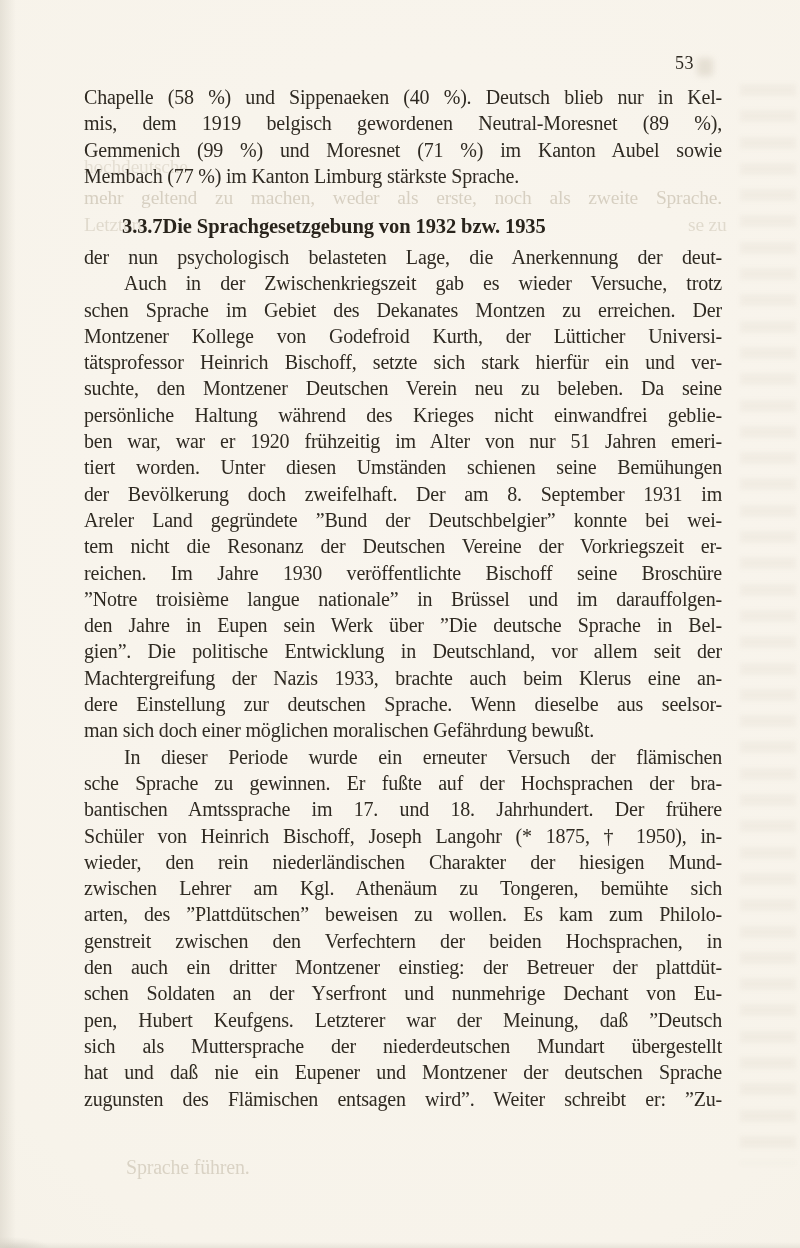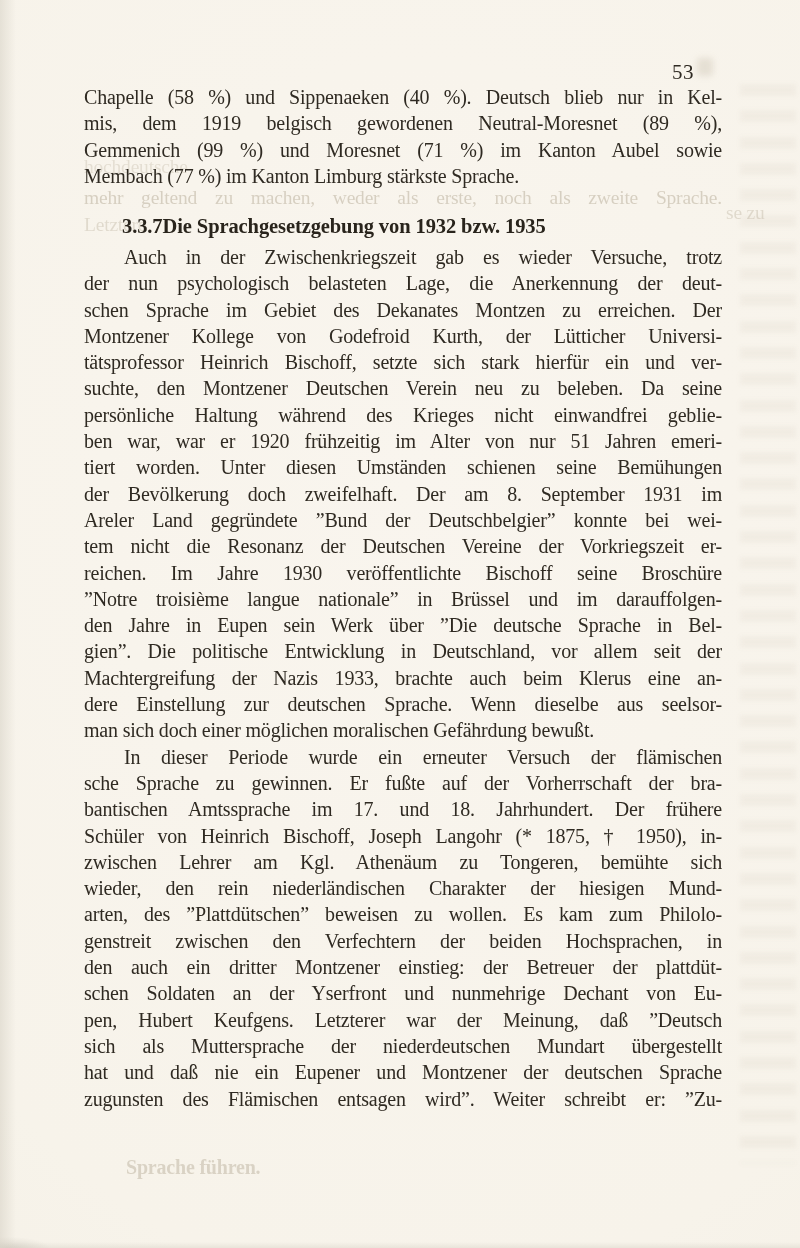--- a/index.html
+++ b/index.html
@@ -13,22 +13,22 @@
     width: 800px; height: 1248px;
     overflow: hidden;
     background:
       linear-gradient(90deg, rgba(214,209,197,0.55) 0px, rgba(214,209,197,0) 16px),
       linear-gradient(0deg, rgba(200,194,180,0.30) 0px, rgba(200,194,180,0) 6px),
       radial-gradient(60px 16px at 1% 100%, rgba(130,124,112,0.22), rgba(130,124,112,0) 70%),
       radial-gradient(130% 110% at 52% 38%, #f9f5ee 0%, #f7f3ea 60%, #f2eee4 100%);
     color: #2f2a22;
   }
   .pagenum {
-    position: absolute; top: 60px; right: 106px;
-    font-size: 21px; letter-spacing: 0.5px;
+    position: absolute; top: 53px; right: 106px;
+    font-size: 18px; letter-spacing: 0.5px;
   }
   .smudge {
     position: absolute; left: 697px; top: 58px; width: 16px; height: 18px;
     background: rgba(158,143,118,0.20); filter: blur(3px); border-radius: 3px;
   }
   .para {
     position: absolute; left: 84px; width: 638px;
     font-size: 20px; line-height: 26.3px; letter-spacing: -0.2px;
   }
   .para1 { top: 84px; }
@@ -47,22 +47,22 @@
   }
   .heading .num { margin-right: 0; }
   .ghost {
     position: absolute; color: #97896f; white-space: nowrap;
     font-size: 19.5px; filter: blur(0.7px); letter-spacing: -0.2px;
   }
   .g-line1 { left: 84px; top: 187px; width: 638px; opacity: 0.34;
              text-align: justify; text-align-last: justify; }
   .g-hoch  { left: 84px;  top: 156px; opacity: 0.20; }
   .g-letz  { left: 84px;  top: 214px; opacity: 0.24; }
-  .g-sezu  { left: 688px; top: 202px; opacity: 0.24; margin-left: 38px; }
-  .g-bottom{ left: 126px; top: 1156px; opacity: 0.30; font-size: 20px; font-weight: bold; }
+  .g-sezu  { left: 688px; top: 214px; opacity: 0.24; }
+  .g-bottom{ left: 126px; top: 1156px; opacity: 0.30; font-size: 20px; }
   .right-bleed {
     position: absolute; right: 4px; top: 84px; width: 56px; height: 1080px;
     background: repeating-linear-gradient(180deg,
       rgba(158,143,118,0.10) 0px, rgba(158,143,118,0.10) 12px,
       rgba(158,143,118,0) 12px, rgba(158,143,118,0) 26.3px);
     filter: blur(2.5px); opacity: 0.7;
   }
 </style>
 </head>
 <body>
@@ -83,45 +83,45 @@
   <div class="para para1">
       <div class="tline">Chapelle (58 %) und Sippenaeken (40 %). Deutsch blieb nur in Kel-</div>
       <div class="tline">mis, dem 1919 belgisch gewordenen Neutral-Moresnet (89 %),</div>
       <div class="tline">Gemmenich (99 %) und Moresnet (71 %) im Kanton Aubel sowie</div>
       <div class="tline pend">Membach (77 %) im Kanton Limburg stärkste Sprache.</div>
     </div>
 
   <h2 class="heading"><span class="num">3.3.7</span><span>Die Sprachgesetzgebung von 1932 bzw. 1935</span></h2>
 
   <div class="para bodytext">
+      <div class="tline">der nun psychologisch belasteten Lage, die Anerkennung der deut-</div>
       <div class="tline indent">Auch in der Zwischenkriegszeit gab es wieder Versuche, trotz</div>
-      <div class="tline">der nun psychologisch belasteten Lage, die Anerkennung der deut-</div>
       <div class="tline">schen Sprache im Gebiet des Dekanates Montzen zu erreichen. Der</div>
       <div class="tline">Montzener Kollege von Godefroid Kurth, der Lütticher Universi-</div>
       <div class="tline">tätsprofessor Heinrich Bischoff, setzte sich stark hierfür ein und ver-</div>
       <div class="tline">suchte, den Montzener Deutschen Verein neu zu beleben. Da seine</div>
       <div class="tline">persönliche Haltung während des Krieges nicht einwandfrei geblie-</div>
       <div class="tline">ben war, war er 1920 frühzeitig im Alter von nur 51 Jahren emeri-</div>
       <div class="tline">tiert worden. Unter diesen Umständen schienen seine Bemühungen</div>
       <div class="tline">der Bevölkerung doch zweifelhaft. Der am 8. September 1931 im</div>
       <div class="tline">Areler Land gegründete ”Bund der Deutschbelgier” konnte bei wei-</div>
       <div class="tline">tem nicht die Resonanz der Deutschen Vereine der Vorkriegszeit er-</div>
       <div class="tline">reichen. Im Jahre 1930 veröffentlichte Bischoff seine Broschüre</div>
       <div class="tline">”Notre troisième langue nationale” in Brüssel und im darauffolgen-</div>
       <div class="tline">den Jahre in Eupen sein Werk über ”Die deutsche Sprache in Bel-</div>
       <div class="tline">gien”. Die politische Entwicklung in Deutschland, vor allem seit der</div>
       <div class="tline">Machtergreifung der Nazis 1933, brachte auch beim Klerus eine an-</div>
       <div class="tline">dere Einstellung zur deutschen Sprache. Wenn dieselbe aus seelsor-</div>
       <div class="tline pend">man sich doch einer möglichen moralischen Gefährdung bewußt.</div>
       <div class="tline indent">In dieser Periode wurde ein erneuter Versuch der flämischen</div>
-      <div class="tline">sche Sprache zu gewinnen. Er fußte auf der Vorherrschaft der bra-</div>
+      <div class="tline">sche Sprache zu gewinnen. Er fußte auf der Hochsprachen der bra-</div>
       <div class="tline">bantischen Amtssprache im 17. und 18. Jahrhundert. Der frühere</div>
       <div class="tline">Schüler von Heinrich Bischoff, Joseph Langohr (* 1875, † 1950), in-</div>
+      <div class="tline">wieder, den rein niederländischen Charakter der hiesigen Mund-</div>
       <div class="tline">zwischen Lehrer am Kgl. Athenäum zu Tongeren, bemühte sich</div>
-      <div class="tline">wieder, den rein niederländischen Charakter der hiesigen Mund-</div>
       <div class="tline">arten, des ”Plattdütschen” beweisen zu wollen. Es kam zum Philolo-</div>
       <div class="tline">genstreit zwischen den Verfechtern der beiden Hochsprachen, in</div>
       <div class="tline">den auch ein dritter Montzener einstieg: der Betreuer der plattdüt-</div>
       <div class="tline">schen Soldaten an der Yserfront und nunmehrige Dechant von Eu-</div>
       <div class="tline">pen, Hubert Keufgens. Letzterer war der Meinung, daß ”Deutsch</div>
       <div class="tline">sich als Muttersprache der niederdeutschen Mundart übergestellt</div>
       <div class="tline">hat und daß nie ein Eupener und Montzener der deutschen Sprache</div>
       <div class="tline">zugunsten des Flämischen entsagen wird”. Weiter schreibt er: ”Zu-</div>
     </div>
 

